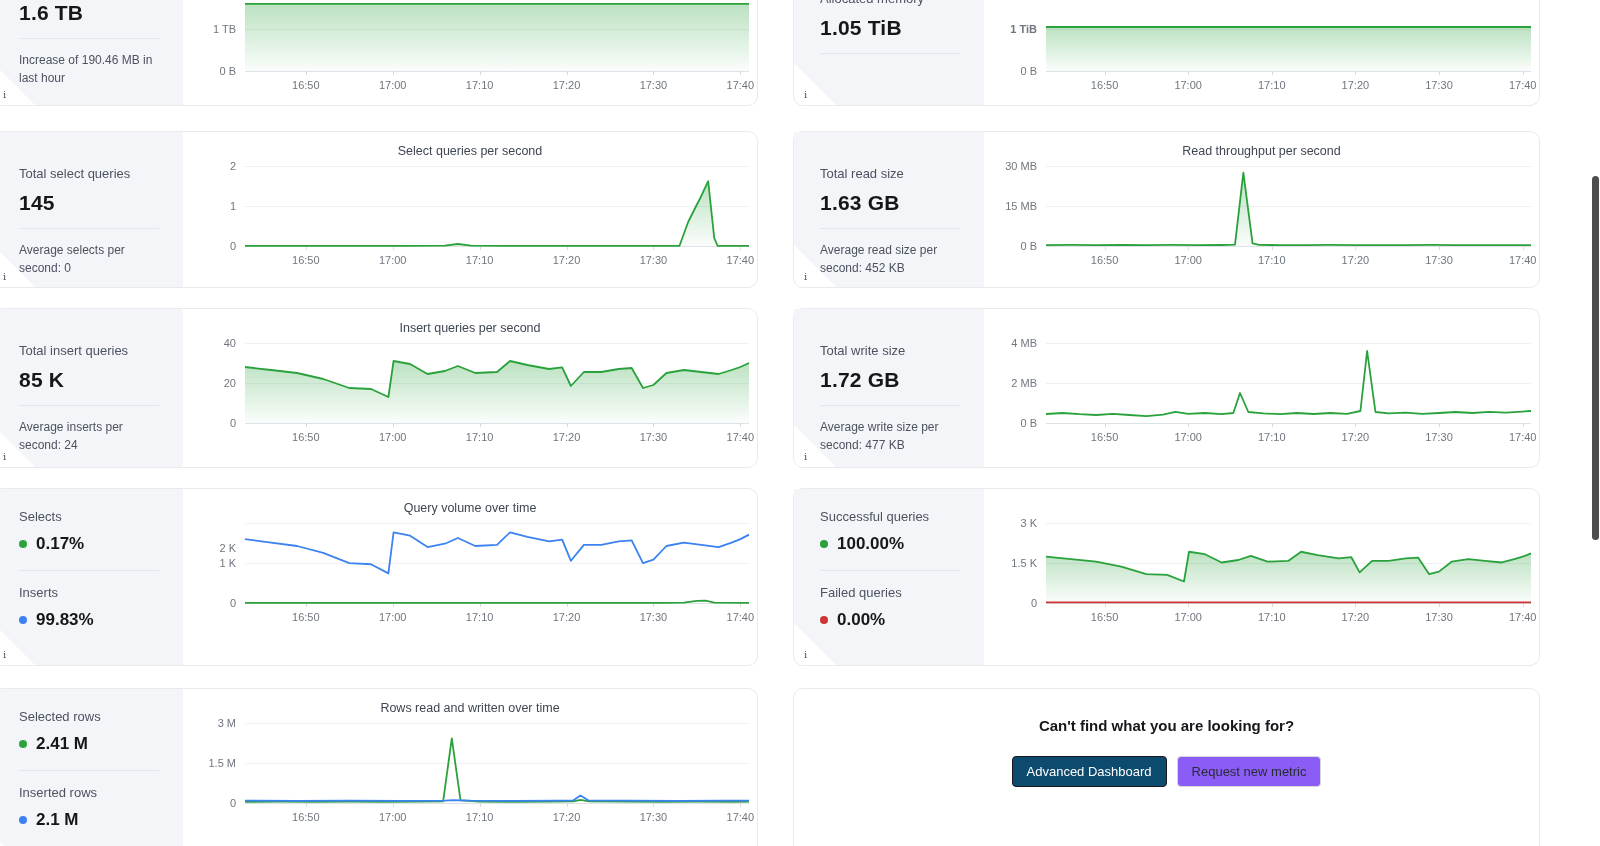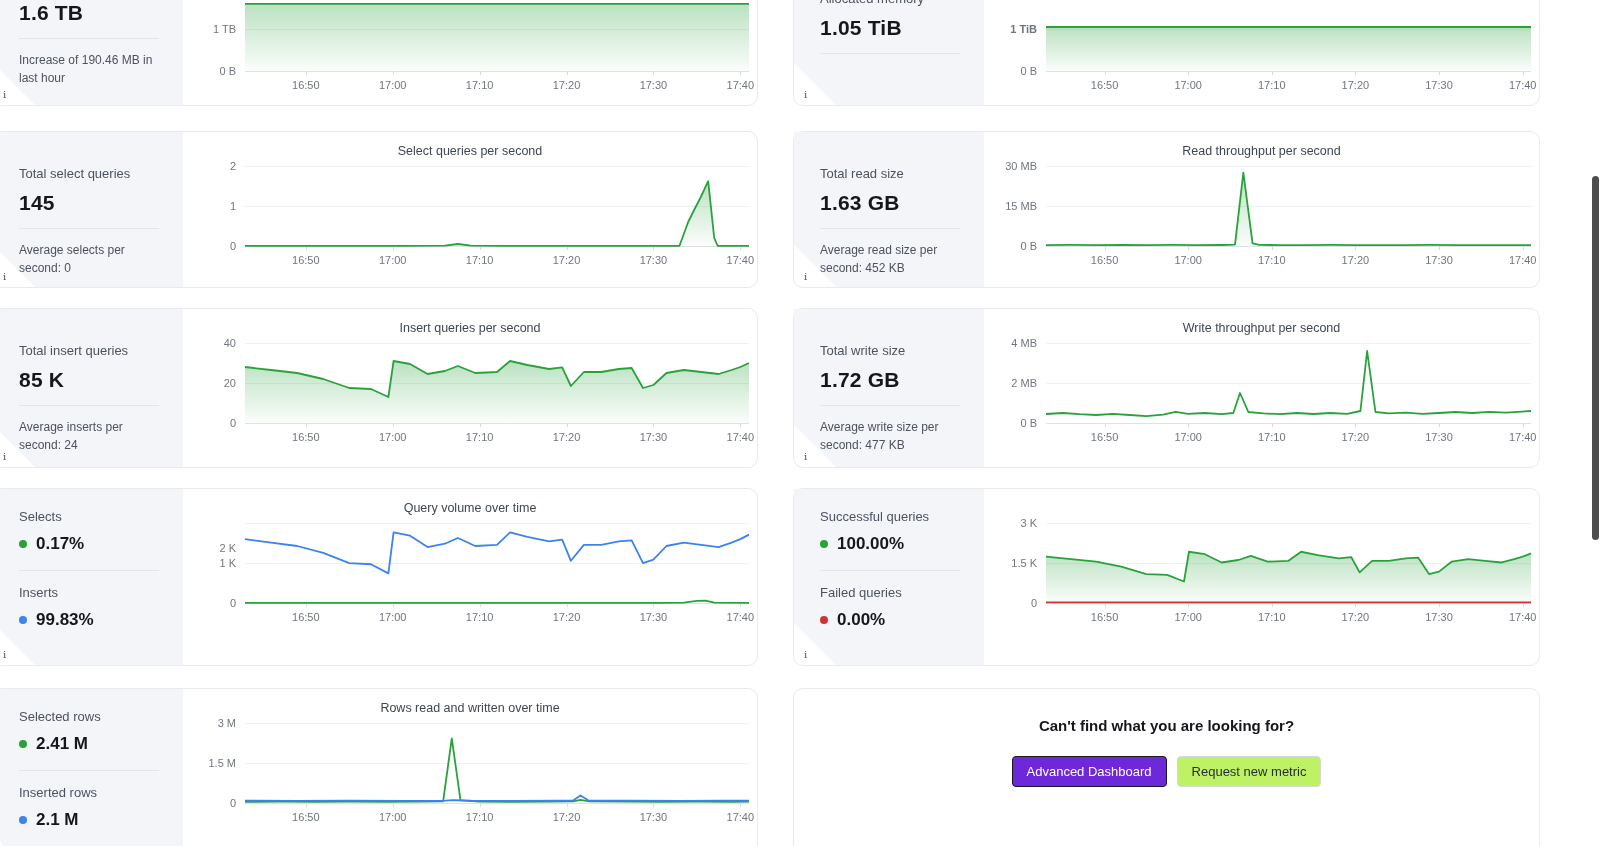--- a/index.html
+++ b/index.html
@@ -26,22 +26,22 @@
   .grid.base{background:#dee1e6;}
   .ylab{position:absolute;right:calc(100% + 9px);transform:translateY(-50%);font-size:11px;color:#70767f;white-space:nowrap;}
   .xtick{position:absolute;top:100%;width:1px;height:4px;background:#d7dadf;}
   .xlab{position:absolute;top:calc(100% + 8px);transform:translateX(-50%);font-size:11px;color:#70767f;white-space:nowrap;}
   .plot svg{position:absolute;left:0;top:0;width:100%;height:100%;overflow:visible;}
   .cta-card{display:block;text-align:center;padding:26px 30px 0;}
   .cta-title{font-size:15px;font-weight:700;color:#15171b;margin:2px 0 0;}
   .cta-body{font-size:13px;color:#3f4652;margin-top:25px;}
   .cta-buttons{display:flex;justify-content:center;gap:10px;margin-top:22px;}
   .btn{font-family:inherit;font-size:13px;border-radius:4px;padding:7px 14px;cursor:pointer;}
-  .btn-dark{background:#6d28d9;color:#fff;border:1px solid #1a1a1e;}
-  .btn-light{background:#bef264;color:#272c33;border:1px solid #d5d8dd;}
+  .btn-dark{background:#0c4a6e;color:#fff;border:1px solid #1a1a1e;}
+  .btn-light{background:#8b5cf6;color:#272c33;border:1px solid #d5d8dd;}
   #scrollbar{position:absolute;right:1px;top:176px;width:7px;height:364px;border-radius:4px;background:#4d4d4d;}
 </style>
 </head>
 <body>
 
 <div id="viewport">
   <div id="rows">
       <div class="row" style="margin-bottom: 25px;">
         <div class="card" style="width: 766px; height: 150px;">
           <div class="stat">
@@ -251,21 +251,20 @@
         </div>
         <div class="card" style="width: 747px; height: 160px;">
           <div class="stat">
             <div class="stat-label">Total write size</div>
             <div class="stat-value">1.72 GB</div>
             <div class="stat-divider"></div>
             <div class="stat-sub">Average write size per second: 477 KB</div>
           </div>
           <span class="info">i</span>
           <div class="chartcol">
-            <div class="chart-title">Write throughput per second</div>
             <div class="plot">
               <div class="grid" style="top: 9.09%;"></div>
               <span class="ylab" style="top: 9.09%;">4 MB</span>
               <div class="grid" style="top: 54.55%;"></div>
               <span class="ylab" style="top: 54.55%;">2 MB</span>
               <div class="grid base" style="top: 100%;"></div>
               <span class="ylab" style="top: 100%;">0 B</span>
               <div class="xtick" style="left: 12.07%;"></div>
               <span class="xlab" style="left: 12.07%;">16:50</span>
               <div class="xtick" style="left: 29.31%;"></div>

